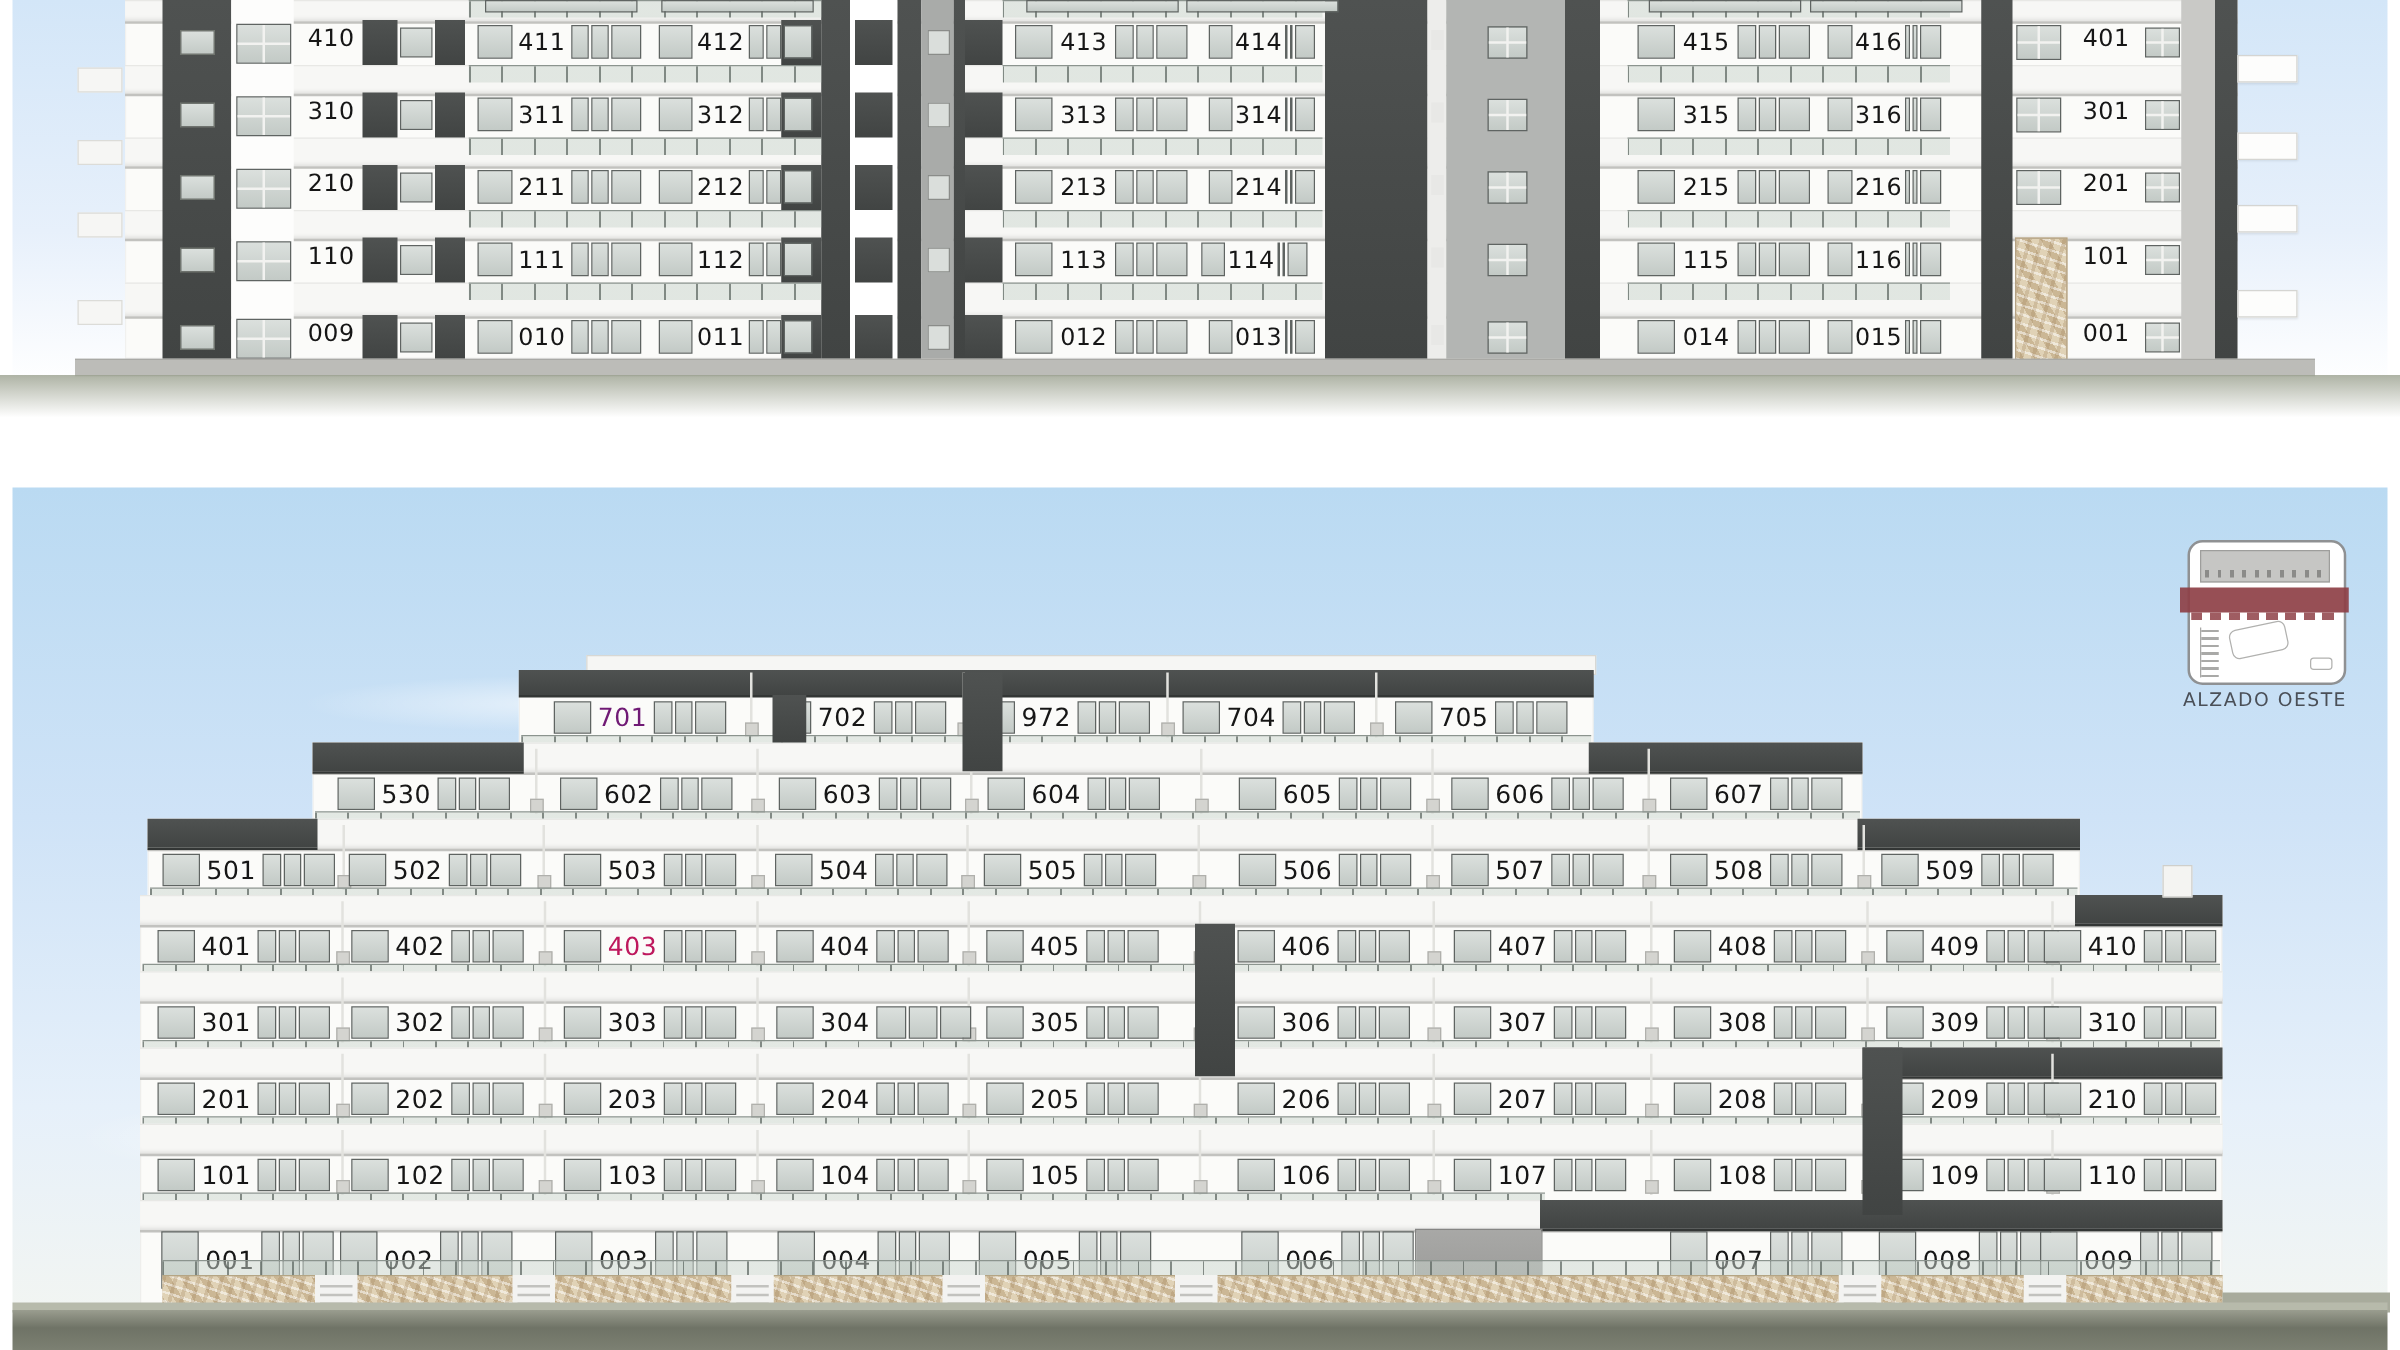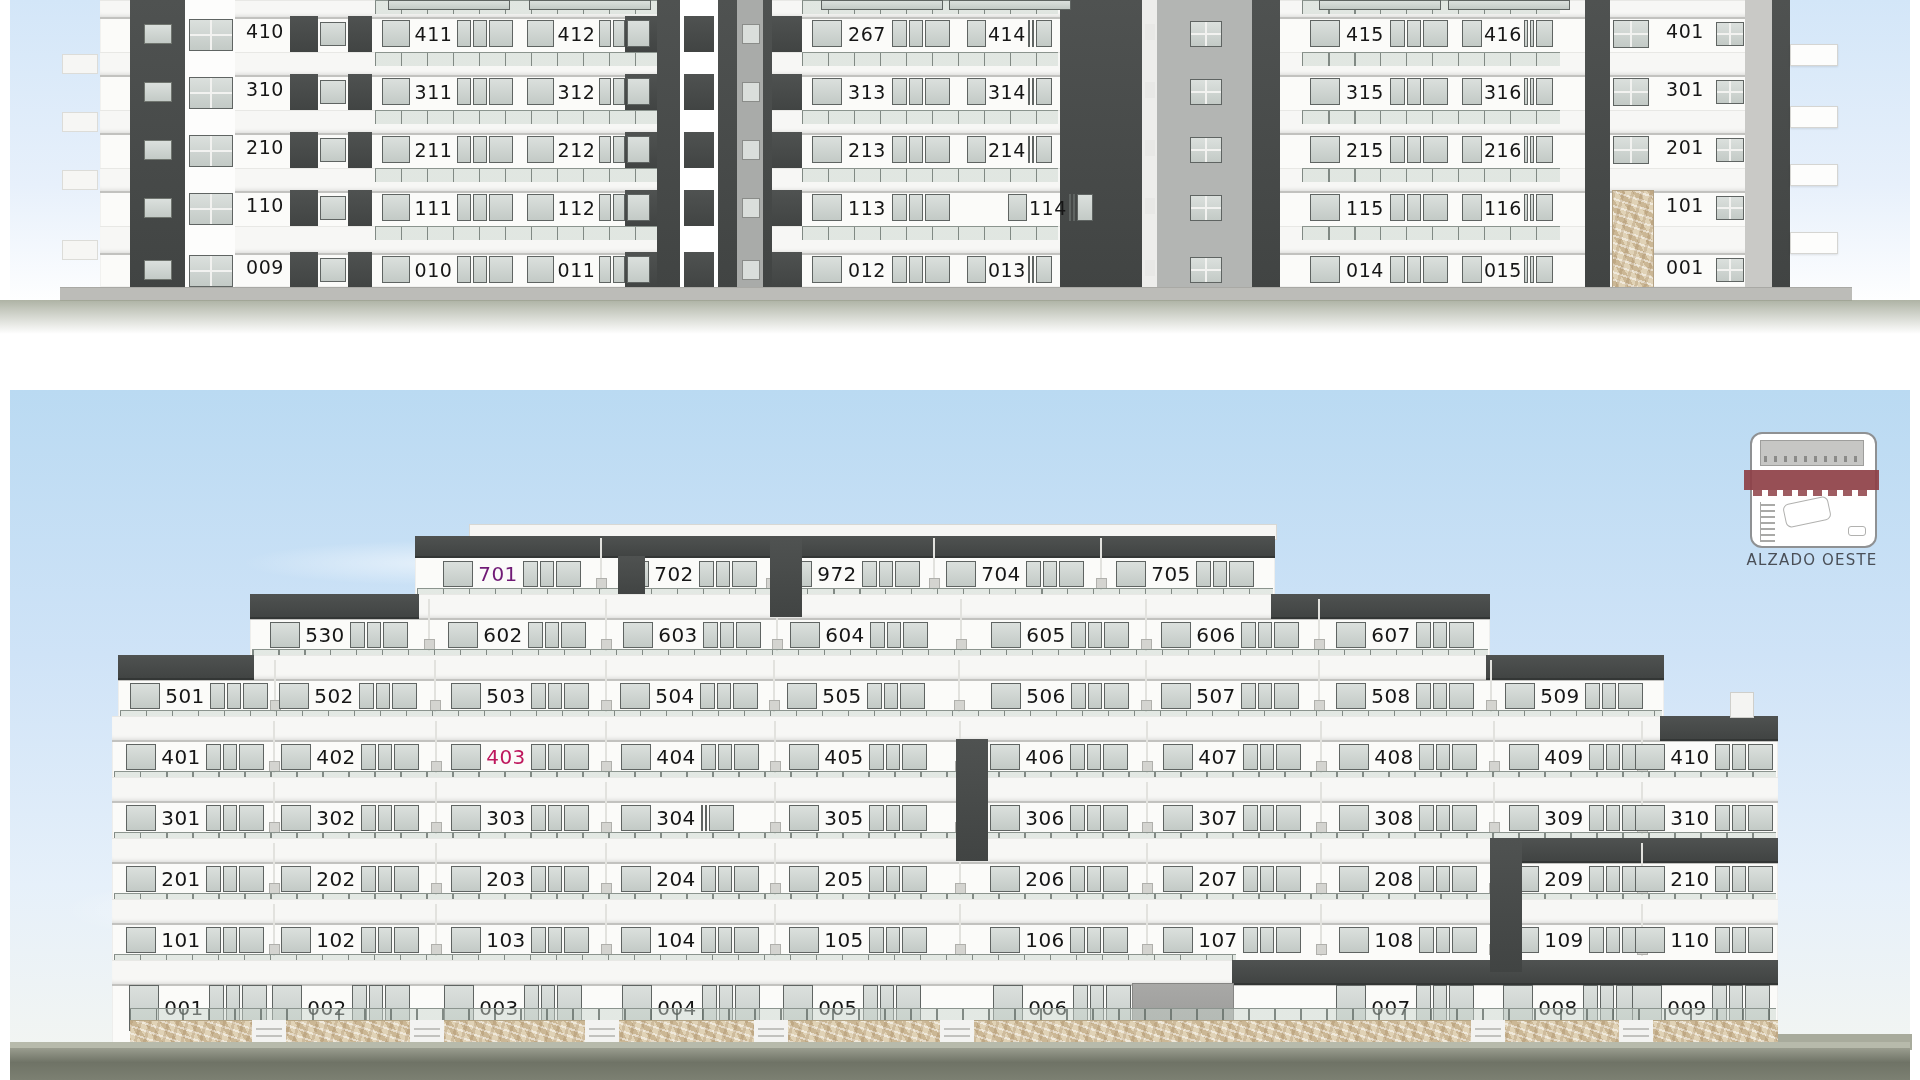--- a/index.html
+++ b/index.html
@@ -95,21 +95,21 @@
       </div>
       <div data-name="window-assembly" style="position: absolute; left: 527px; top: 20px; width: 123px; height: 27px; display: flex; gap: 2px;">
         <div data-name="window-pane" style="position: static; flex: 0 0 25px; background: linear-gradient(rgb(219, 224, 221), rgb(195, 202, 198)); border: 1px solid rgb(95, 100, 98);"></div>
         <div data-name="unit-label" style="position: static; flex: 0 0 41px; display: flex; align-items: center; justify-content: center; font-size: 19px; color: rgb(22, 22, 22); letter-spacing: 0.5px; white-space: nowrap;">412</div>
         <div data-name="window-pane" style="position: static; flex: 1 1 0px; background: linear-gradient(rgb(219, 224, 221), rgb(195, 202, 198)); border: 1px solid rgb(95, 100, 98);"></div>
         <div data-name="window-pane" style="position: static; flex: 1 1 0px; background: linear-gradient(rgb(219, 224, 221), rgb(195, 202, 198)); border: 1px solid rgb(95, 100, 98);"></div>
         <div data-name="window-pane" style="position: static; flex: 0 0 21px; background: linear-gradient(rgb(219, 224, 221), rgb(195, 202, 198)); border: 1px solid rgb(95, 100, 98);"></div>
       </div>
       <div data-name="window-assembly" style="position: absolute; left: 812px; top: 20px; width: 138px; height: 27px; display: flex; gap: 2px;">
         <div data-name="window-pane" style="position: static; flex: 0 0 28px; background: linear-gradient(rgb(219, 224, 221), rgb(195, 202, 198)); border: 1px solid rgb(95, 100, 98);"></div>
-        <div data-name="unit-label" style="position: static; flex: 0 0 46px; display: flex; align-items: center; justify-content: center; font-size: 19px; color: rgb(22, 22, 22); letter-spacing: 0.5px; white-space: nowrap;">267</div>
+        <div data-name="unit-label" style="position: static; flex: 0 0 46px; display: flex; align-items: center; justify-content: center; font-size: 19px; color: rgb(22, 22, 22); letter-spacing: 0.5px; white-space: nowrap;">413</div>
         <div data-name="window-pane" style="position: static; flex: 1 1 0px; background: linear-gradient(rgb(219, 224, 221), rgb(195, 202, 198)); border: 1px solid rgb(95, 100, 98);"></div>
         <div data-name="window-pane" style="position: static; flex: 1 1 0px; background: linear-gradient(rgb(219, 224, 221), rgb(195, 202, 198)); border: 1px solid rgb(95, 100, 98);"></div>
         <div data-name="window-pane" style="position: static; flex: 0 0 23px; background: linear-gradient(rgb(219, 224, 221), rgb(195, 202, 198)); border: 1px solid rgb(95, 100, 98);"></div>
       </div>
       <div data-name="window-assembly" style="position: absolute; left: 967px; top: 20px; width: 84px; height: 27px; display: flex; gap: 2px;">
         <div data-name="window-pane" style="position: static; flex: 0 0 17px; background: linear-gradient(rgb(219, 224, 221), rgb(195, 202, 198)); border: 1px solid rgb(95, 100, 98);"></div>
         <div data-name="unit-label" style="position: static; flex: 0 0 28px; display: flex; align-items: center; justify-content: center; font-size: 19px; color: rgb(22, 22, 22); letter-spacing: 0.5px; white-space: nowrap;">414</div>
         <div data-name="window-pane" style="position: static; flex: 1 1 0px; background: linear-gradient(rgb(219, 224, 221), rgb(195, 202, 198)); border: 1px solid rgb(95, 100, 98);"></div>
         <div data-name="window-pane" style="position: static; flex: 1 1 0px; background: linear-gradient(rgb(219, 224, 221), rgb(195, 202, 198)); border: 1px solid rgb(95, 100, 98);"></div>
         <div data-name="window-pane" style="position: static; flex: 0 0 14px; background: linear-gradient(rgb(219, 224, 221), rgb(195, 202, 198)); border: 1px solid rgb(95, 100, 98);"></div>
@@ -307,21 +307,21 @@
         <div data-name="window-pane" style="position: static; flex: 1 1 0px; background: linear-gradient(rgb(219, 224, 221), rgb(195, 202, 198)); border: 1px solid rgb(95, 100, 98);"></div>
         <div data-name="window-pane" style="position: static; flex: 0 0 21px; background: linear-gradient(rgb(219, 224, 221), rgb(195, 202, 198)); border: 1px solid rgb(95, 100, 98);"></div>
       </div>
       <div data-name="window-assembly" style="position: absolute; left: 812px; top: 194px; width: 138px; height: 27px; display: flex; gap: 2px;">
         <div data-name="window-pane" style="position: static; flex: 0 0 28px; background: linear-gradient(rgb(219, 224, 221), rgb(195, 202, 198)); border: 1px solid rgb(95, 100, 98);"></div>
         <div data-name="unit-label" style="position: static; flex: 0 0 46px; display: flex; align-items: center; justify-content: center; font-size: 19px; color: rgb(22, 22, 22); letter-spacing: 0.5px; white-space: nowrap;">113</div>
         <div data-name="window-pane" style="position: static; flex: 1 1 0px; background: linear-gradient(rgb(219, 224, 221), rgb(195, 202, 198)); border: 1px solid rgb(95, 100, 98);"></div>
         <div data-name="window-pane" style="position: static; flex: 1 1 0px; background: linear-gradient(rgb(219, 224, 221), rgb(195, 202, 198)); border: 1px solid rgb(95, 100, 98);"></div>
         <div data-name="window-pane" style="position: static; flex: 0 0 23px; background: linear-gradient(rgb(219, 224, 221), rgb(195, 202, 198)); border: 1px solid rgb(95, 100, 98);"></div>
       </div>
-      <div data-name="window-assembly" style="position: absolute; left: 1008px; top: 194px; width: 84px; height: 27px; display: flex; gap: 2px;">
+      <div data-name="window-assembly" style="position: absolute; left: 961px; top: 194px; width: 84px; height: 27px; display: flex; gap: 2px;">
         <div data-name="window-pane" style="position: static; flex: 0 0 17px; background: linear-gradient(rgb(219, 224, 221), rgb(195, 202, 198)); border: 1px solid rgb(95, 100, 98);"></div>
         <div data-name="unit-label" style="position: static; flex: 0 0 28px; display: flex; align-items: center; justify-content: center; font-size: 19px; color: rgb(22, 22, 22); letter-spacing: 0.5px; white-space: nowrap;">114</div>
         <div data-name="window-pane" style="position: static; flex: 1 1 0px; background: linear-gradient(rgb(219, 224, 221), rgb(195, 202, 198)); border: 1px solid rgb(95, 100, 98);"></div>
         <div data-name="window-pane" style="position: static; flex: 1 1 0px; background: linear-gradient(rgb(219, 224, 221), rgb(195, 202, 198)); border: 1px solid rgb(95, 100, 98);"></div>
         <div data-name="window-pane" style="position: static; flex: 0 0 14px; background: linear-gradient(rgb(219, 224, 221), rgb(195, 202, 198)); border: 1px solid rgb(95, 100, 98);"></div>
       </div>
       <div data-name="window-assembly" style="position: absolute; left: 1310px; top: 194px; width: 138px; height: 27px; display: flex; gap: 2px;">
         <div data-name="window-pane" style="position: static; flex: 0 0 28px; background: linear-gradient(rgb(219, 224, 221), rgb(195, 202, 198)); border: 1px solid rgb(95, 100, 98);"></div>
         <div data-name="unit-label" style="position: static; flex: 0 0 46px; display: flex; align-items: center; justify-content: center; font-size: 19px; color: rgb(22, 22, 22); letter-spacing: 0.5px; white-space: nowrap;">115</div>
         <div data-name="window-pane" style="position: static; flex: 1 1 0px; background: linear-gradient(rgb(219, 224, 221), rgb(195, 202, 198)); border: 1px solid rgb(95, 100, 98);"></div>
@@ -744,21 +744,21 @@
         <div data-name="window-pane" style="position: static; flex: 1 1 0px; background: linear-gradient(rgb(219, 224, 221), rgb(195, 202, 198)); border: 1px solid rgb(95, 100, 98);"></div>
         <div data-name="window-pane" style="position: static; flex: 0 0 23px; background: linear-gradient(rgb(219, 224, 221), rgb(195, 202, 198)); border: 1px solid rgb(95, 100, 98);"></div>
       </div>
       <div data-name="window-assembly" style="position: absolute; left: 451px; top: 465px; width: 138px; height: 26px; display: flex; gap: 2px;">
         <div data-name="window-pane" style="position: static; flex: 0 0 28px; background: linear-gradient(rgb(219, 224, 221), rgb(195, 202, 198)); border: 1px solid rgb(95, 100, 98);"></div>
         <div data-name="unit-label" style="position: static; flex: 0 0 46px; display: flex; align-items: center; justify-content: center; font-size: 20px; color: rgb(22, 22, 22); letter-spacing: 0.5px; white-space: nowrap;">303</div>
         <div data-name="window-pane" style="position: static; flex: 1 1 0px; background: linear-gradient(rgb(219, 224, 221), rgb(195, 202, 198)); border: 1px solid rgb(95, 100, 98);"></div>
         <div data-name="window-pane" style="position: static; flex: 1 1 0px; background: linear-gradient(rgb(219, 224, 221), rgb(195, 202, 198)); border: 1px solid rgb(95, 100, 98);"></div>
         <div data-name="window-pane" style="position: static; flex: 0 0 23px; background: linear-gradient(rgb(219, 224, 221), rgb(195, 202, 198)); border: 1px solid rgb(95, 100, 98);"></div>
       </div>
-      <div data-name="window-assembly" style="position: absolute; left: 621px; top: 465px; width: 112px; height: 26px; display: flex; gap: 2px;">
+      <div data-name="window-assembly" style="position: absolute; left: 621px; top: 465px; width: 156px; height: 26px; display: flex; gap: 2px;">
         <div data-name="window-pane" style="position: static; flex: 0 0 28px; background: linear-gradient(rgb(219, 224, 221), rgb(195, 202, 198)); border: 1px solid rgb(95, 100, 98);"></div>
         <div data-name="unit-label" style="position: static; flex: 0 0 46px; display: flex; align-items: center; justify-content: center; font-size: 20px; color: rgb(22, 22, 22); letter-spacing: 0.5px; white-space: nowrap;">304</div>
         <div data-name="window-pane" style="position: static; flex: 1 1 0px; background: linear-gradient(rgb(219, 224, 221), rgb(195, 202, 198)); border: 1px solid rgb(95, 100, 98);"></div>
         <div data-name="window-pane" style="position: static; flex: 1 1 0px; background: linear-gradient(rgb(219, 224, 221), rgb(195, 202, 198)); border: 1px solid rgb(95, 100, 98);"></div>
         <div data-name="window-pane" style="position: static; flex: 0 0 23px; background: linear-gradient(rgb(219, 224, 221), rgb(195, 202, 198)); border: 1px solid rgb(95, 100, 98);"></div>
       </div>
       <div data-name="window-assembly" style="position: absolute; left: 789px; top: 465px; width: 138px; height: 26px; display: flex; gap: 2px;">
         <div data-name="window-pane" style="position: static; flex: 0 0 28px; background: linear-gradient(rgb(219, 224, 221), rgb(195, 202, 198)); border: 1px solid rgb(95, 100, 98);"></div>
         <div data-name="unit-label" style="position: static; flex: 0 0 46px; display: flex; align-items: center; justify-content: center; font-size: 20px; color: rgb(22, 22, 22); letter-spacing: 0.5px; white-space: nowrap;">305</div>
         <div data-name="window-pane" style="position: static; flex: 1 1 0px; background: linear-gradient(rgb(219, 224, 221), rgb(195, 202, 198)); border: 1px solid rgb(95, 100, 98);"></div>

